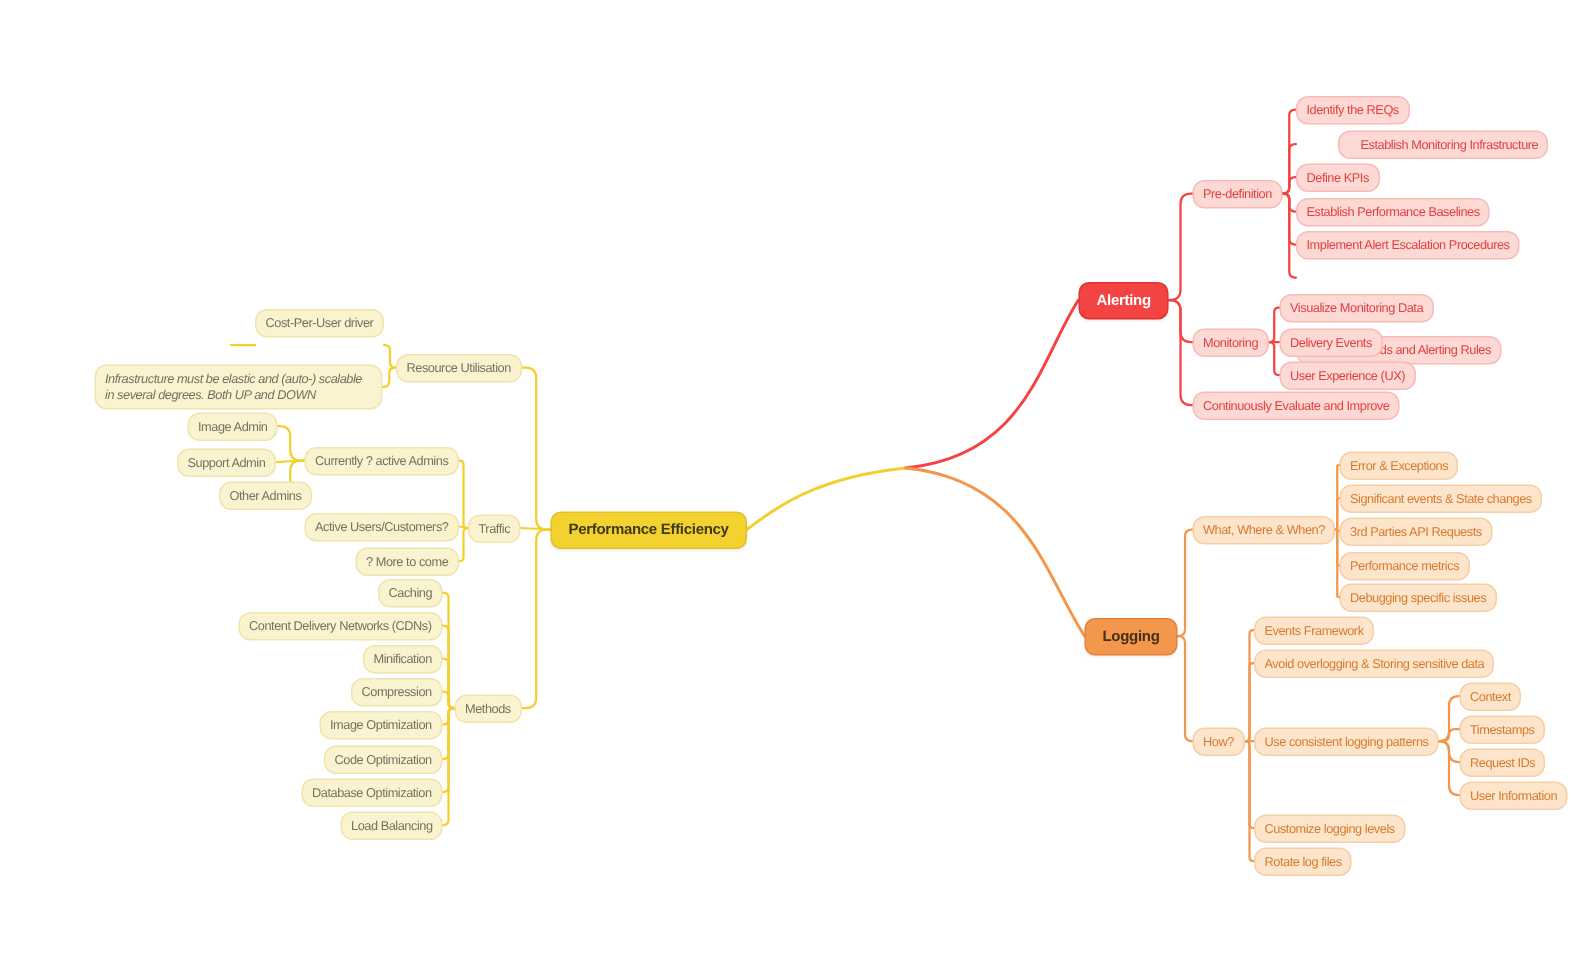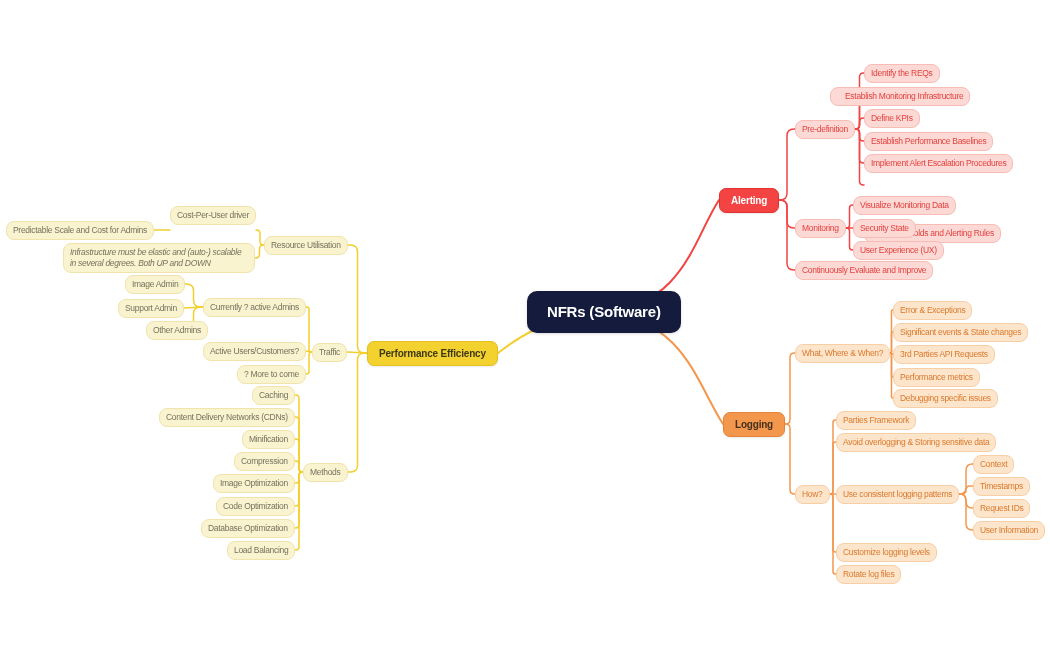--- a/index.html
+++ b/index.html
@@ -90,64 +90,62 @@
       <path d="M 830 494 L 830.5 494 Q 833 494 833 491.5 L 833 444.5 Q 833 442 835.5 442 L 836 442" fill="none" stroke="#f3974d" stroke-width="1.5" stroke-linecap="round"></path>
       <path d="M 830 494 L 836 494" fill="none" stroke="#f3974d" stroke-width="1.5" stroke-linecap="round"></path>
       <path d="M 959 494 L 959.5 494 Q 966 494 966 487.5 L 966 470.5 Q 966 464 972.5 464 L 973 464" fill="none" stroke="#f3974d" stroke-width="1.5" stroke-linecap="round"></path>
       <path d="M 959 494 L 962 494 Q 966 494 966 490 L 966 490 Q 966 486 970 486 L 973 486" fill="none" stroke="#f3974d" stroke-width="1.5" stroke-linecap="round"></path>
       <path d="M 959 494 L 959.5 494 Q 966 494 966 500.5 L 966 501.5 Q 966 508 972.5 508 L 973 508" fill="none" stroke="#f3974d" stroke-width="1.5" stroke-linecap="round"></path>
       <path d="M 959 494 L 959.5 494 Q 966 494 966 500.5 L 966 523.5 Q 966 530 972.5 530 L 973 530" fill="none" stroke="#f3974d" stroke-width="1.5" stroke-linecap="round"></path>
       <path d="M 830 494 L 830.5 494 Q 833 494 833 496.5 L 833 549.5 Q 833 552 835.5 552 L 836 552" fill="none" stroke="#f3974d" stroke-width="1.5" stroke-linecap="round"></path>
       <path d="M 830 494 L 830.5 494 Q 833 494 833 496.5 L 833 571.5 Q 833 574 835.5 574 L 836 574" fill="none" stroke="#f3974d" stroke-width="1.5" stroke-linecap="round"></path>
     </svg>
   <div id="nodes">
-      <div class="node root root" style="left: 527px; top: 291px;">NFRs (Software)</div>
       <div class="node main yellow" style="left: 367px; top: 341px;">Performance Efficiency</div>
       <div class="node sub yellow" style="left: 264px; top: 236px;">Resource Utilisation</div>
       <div class="node sub yellow" style="left: 170px; top: 206px;">Cost-Per-User driver</div>
-      <div class="node sub yellow" style="left: 6px; top: 221px;">Predictable Scale and Cost for Admins</div>
       <div class="node sub yellow wrap" style="left: 63px; top: 243px; font-style: italic;">Infrastructure must be elastic and (auto-) scalable in several degrees. Both UP and DOWN</div>
       <div class="node sub yellow" style="left: 312px; top: 343px;">Traffic</div>
       <div class="node sub yellow" style="left: 203px; top: 298px;">Currently ? active Admins</div>
       <div class="node sub yellow" style="left: 125px; top: 275px;">Image Admin</div>
       <div class="node sub yellow" style="left: 118px; top: 299px;">Support Admin</div>
       <div class="node sub yellow" style="left: 122px; top: 321px; margin-left: 24px;">Other Admins</div>
       <div class="node sub yellow" style="left: 203px; top: 342px;">Active Users/Customers?</div>
       <div class="node sub yellow" style="left: 237px; top: 365px;">? More to come</div>
       <div class="node sub yellow" style="left: 303px; top: 463px;">Methods</div>
       <div class="node sub yellow" style="left: 252px; top: 386px;">Caching</div>
       <div class="node sub yellow" style="left: 159px; top: 408px;">Content Delivery Networks (CDNs)</div>
       <div class="node sub yellow" style="left: 242px; top: 430px;">Minification</div>
       <div class="node sub yellow" style="left: 234px; top: 452px;">Compression</div>
       <div class="node sub yellow" style="left: 213px; top: 474px;">Image Optimization</div>
       <div class="node sub yellow" style="left: 216px; top: 497px;">Code Optimization</div>
       <div class="node sub yellow" style="left: 201px; top: 519px;">Database Optimization</div>
       <div class="node sub yellow" style="left: 227px; top: 541px;">Load Balancing</div>
       <div class="node main red" style="left: 719px; top: 188px;">Alerting</div>
       <div class="node sub red" style="left: 795px; top: 120px;">Pre-definition</div>
       <div class="node sub red" style="left: 864px; top: 64px;">Identify the REQs</div>
-      <div class="node sub red" style="left: 830px; top: 87px; padding-left: 14px;">Establish Monitoring Infrastructure</div>
+      <div class="node sub red" style="left: 892px; top: 87px; padding-left: 14px;">Establish Monitoring Infrastructure</div>
       <div class="node sub red" style="left: 864px; top: 109px;">Define KPIs</div>
       <div class="node sub red" style="left: 864px; top: 132px;">Establish Performance Baselines</div>
       <div class="node sub red" style="left: 864px; top: 154px;">Implement Alert Escalation Procedures</div>
       <div class="node sub red" style="left: 864px; top: 176px; margin-top: 48px;">Set Threshholds and Alerting Rules</div>
       <div class="node sub red" style="left: 795px; top: 219px;">Monitoring</div>
       <div class="node sub red" style="left: 853px; top: 196px;">Visualize Monitoring Data</div>
-      <div class="node sub red" style="left: 853px; top: 219px;">Security State</div>
+      <div class="node sub red" style="left: 853px; top: 219px;">Delivery Events</div>
       <div class="node sub red" style="left: 853px; top: 241px;">User Experience (UX)</div>
       <div class="node sub red" style="left: 795px; top: 261px;">Continuously Evaluate and Improve</div>
       <div class="node main orange" style="left: 723px; top: 412px;">Logging</div>
       <div class="node sub orange" style="left: 795px; top: 344px;">What, Where &amp; When?</div>
       <div class="node sub orange" style="left: 893px; top: 301px;">Error &amp; Exceptions</div>
       <div class="node sub orange" style="left: 893px; top: 323px;">Significant events &amp; State changes</div>
       <div class="node sub orange" style="left: 893px; top: 345px;">3rd Parties API Requests</div>
       <div class="node sub orange" style="left: 893px; top: 368px;">Performance metrics</div>
       <div class="node sub orange" style="left: 893px; top: 389px;">Debugging specific issues</div>
       <div class="node sub orange" style="left: 795px; top: 485px;">How?</div>
-      <div class="node sub orange" style="left: 836px; top: 411px;">Parties Framework</div>
+      <div class="node sub orange" style="left: 836px; top: 411px;">Events Framework</div>
       <div class="node sub orange" style="left: 836px; top: 433px;">Avoid overlogging &amp; Storing sensitive data</div>
       <div class="node sub orange" style="left: 836px; top: 485px;">Use consistent logging patterns</div>
       <div class="node sub orange" style="left: 973px; top: 455px;">Context</div>
       <div class="node sub orange" style="left: 973px; top: 477px;">Timestamps</div>
       <div class="node sub orange" style="left: 973px; top: 499px;">Request IDs</div>
       <div class="node sub orange" style="left: 973px; top: 521px;">User Information</div>
       <div class="node sub orange" style="left: 836px; top: 543px;">Customize logging levels</div>
       <div class="node sub orange" style="left: 836px; top: 565px;">Rotate log files</div>
     </div>
 </div>

